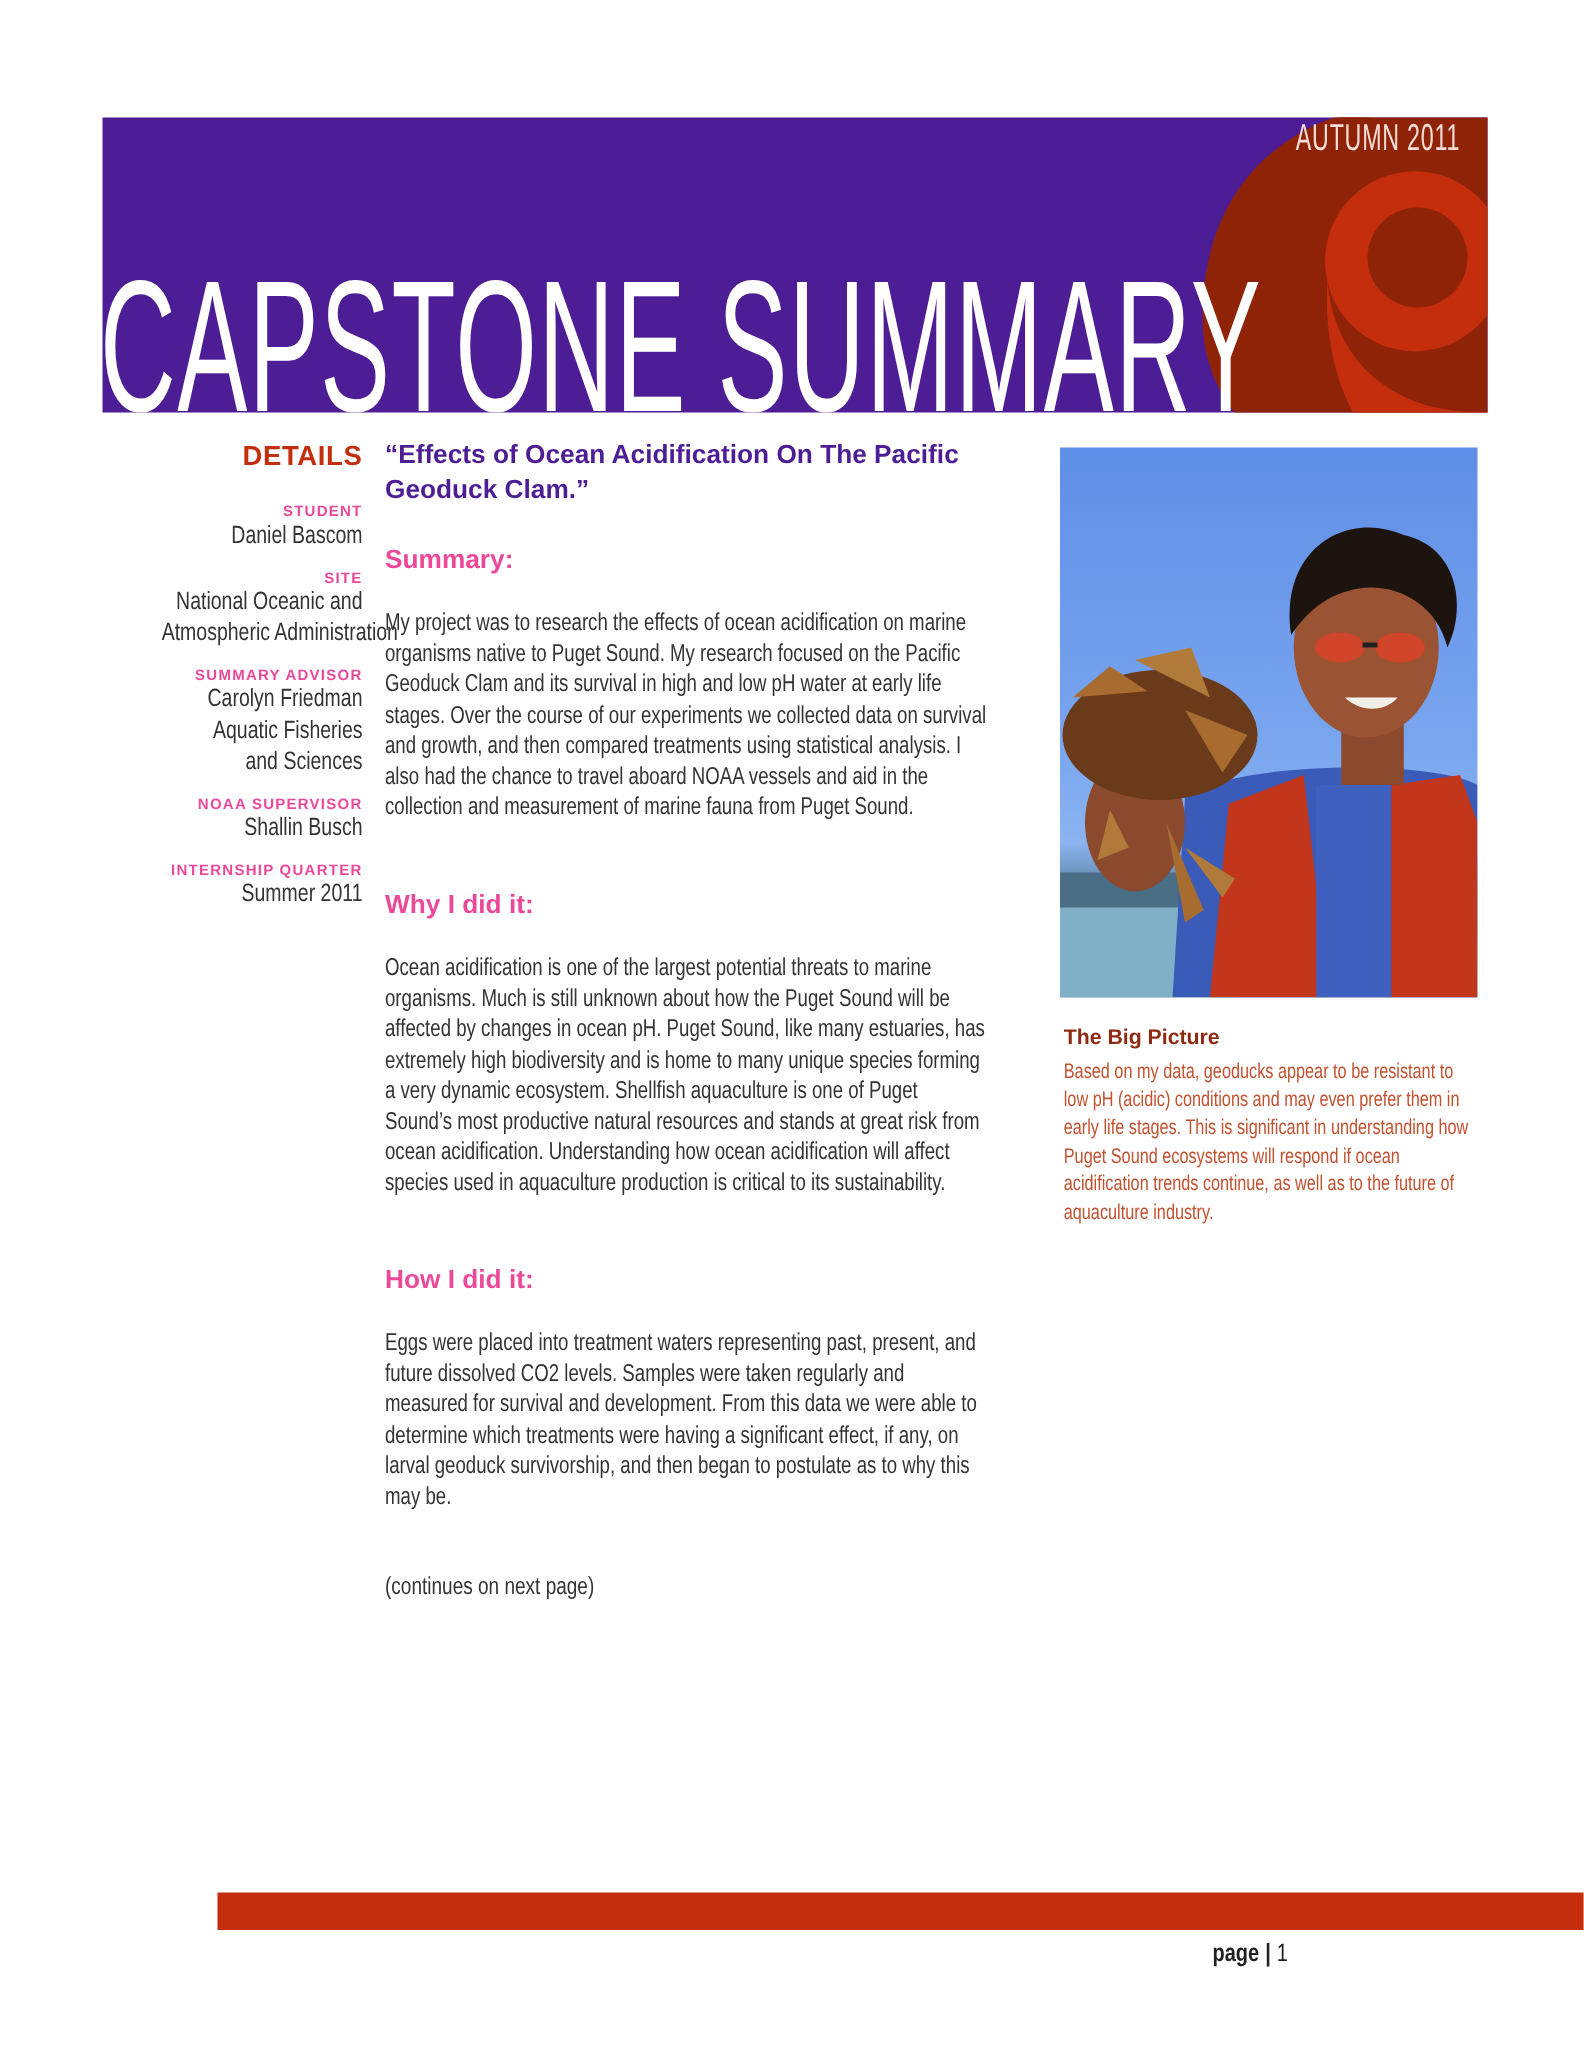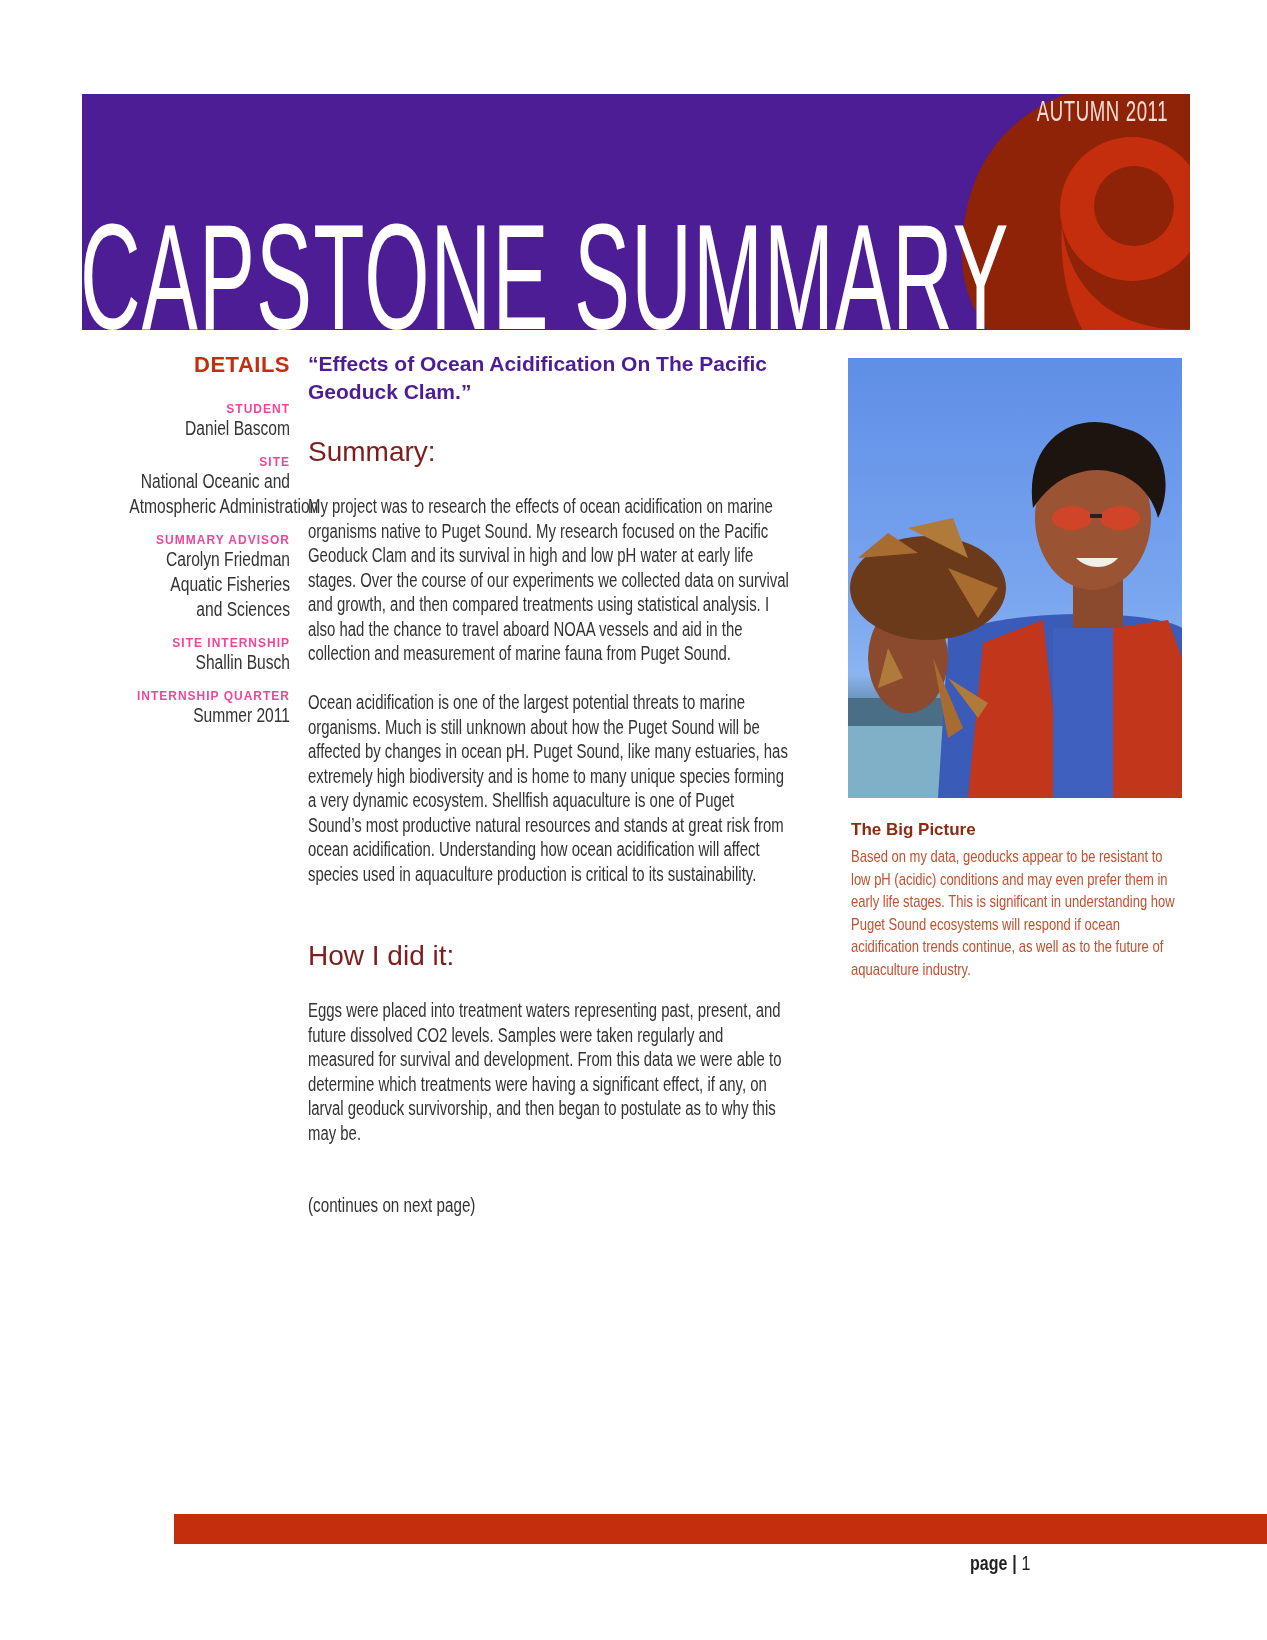--- a/index.html
+++ b/index.html
@@ -13,21 +13,21 @@
 
     
     .details { position: absolute; left: 84px; top: 352px; width: 206px; text-align: right; }
     .details .heading { color: #c52e0d; font-weight: bold; font-size: 22px; letter-spacing: 0.5px; margin-bottom: 24px; }
     .details .label { font-weight: bold; font-size: 12px; letter-spacing: 1px; margin-top: 14px; color: #ec4899; }
     .details .value { font-size: 20px; line-height: 25px; color: #333; transform: scaleX(0.78); transform-origin: right top; white-space: nowrap; }
 
     
     .main { position: absolute; left: 308px; top: 350px; width: 500px; }
     .doc-title { font-weight: bold; font-size: 21px; line-height: 28px; color: #4c1d95; margin: 0; }
-    .section-h { font-weight: normal; font-size: 28px; color: #7f1d1d; margin: 30px 0 26px 0; }
+    .section-h { font-weight: bold; font-size: 21px; color: #ec4899; margin: 30px 0 26px 0; }
     .para { font-size: 19.5px; line-height: 24.5px; color: #333; margin: 0; width: 630px; transform: scaleX(0.765); transform-origin: left top; }
     .para-wrap { height: 196px; }
     .para-wrap.why { height: 220px; }
     .para-wrap.how { height: 172px; }
     .cont { font-size: 19.5px; color: #333; transform: scaleX(0.78); transform-origin: left top; margin-top: 24px; white-space: nowrap; }
 
     
     .photo { position: absolute; left: 848px; top: 358px; width: 334px; height: 440px; overflow: hidden; background: linear-gradient(180deg, #5f8ee6 0%, #7aa6ef 55%, #8bb4f0 72%, #5f86a8 80%, #7fa5bb 100%); }
 
     
@@ -64,35 +64,36 @@
 
   <div class="label">SITE</div>
   <div class="value">National Oceanic and</div>
   <div class="value">Atmospheric Administration</div>
 
   <div class="label">SUMMARY ADVISOR</div>
   <div class="value">Carolyn Friedman</div>
   <div class="value">Aquatic Fisheries</div>
   <div class="value">and Sciences</div>
 
-  <div class="label">SITE INTERNSHIP</div>
+  <div class="label">NOAA SUPERVISOR</div>
   <div class="value">Shallin Busch</div>
 
   <div class="label">INTERNSHIP QUARTER</div>
   <div class="value">Summer 2011</div>
 </div>
 
 <div class="main">
   <h1 class="doc-title">“Effects of Ocean Acidification On The Pacific Geoduck Clam.”</h1>
 
   <div class="section-h">Summary:</div>
   <div class="para-wrap">
     <p class="para">My project was to research the effects of ocean acidification on marine organisms native to Puget Sound. My research focused on the Pacific Geoduck Clam and its survival in high and low pH water at early life stages. Over the course of our experiments we collected data on survival and growth, and then compared treatments using statistical analysis. I also had the chance to travel aboard NOAA vessels and aid in the collection and measurement of marine fauna from Puget Sound.</p>
   </div>
 
+  <div class="section-h">Why I did it:</div>
   <div class="para-wrap why">
     <p class="para">Ocean acidification is one of the largest potential threats to marine organisms. Much is still unknown about how the Puget Sound will be affected by changes in ocean pH. Puget Sound, like many estuaries, has extremely high biodiversity and is home to many unique species forming a very dynamic ecosystem. Shellfish aquaculture is one of Puget Sound’s most productive natural resources and stands at great risk from ocean acidification. Understanding how ocean acidification will affect species used in aquaculture production is critical to its sustainability.</p>
   </div>
 
   <div class="section-h">How I did it:</div>
   <div class="para-wrap how">
     <p class="para">Eggs were placed into treatment waters representing past, present, and future dissolved CO2 levels. Samples were taken regularly and measured for survival and development. From this data we were able to determine which treatments were having a significant effect, if any, on larval geoduck survivorship, and then began to postulate as to why this may be.</p>
   </div>
 
   <div class="cont">(continues on next page)</div>

